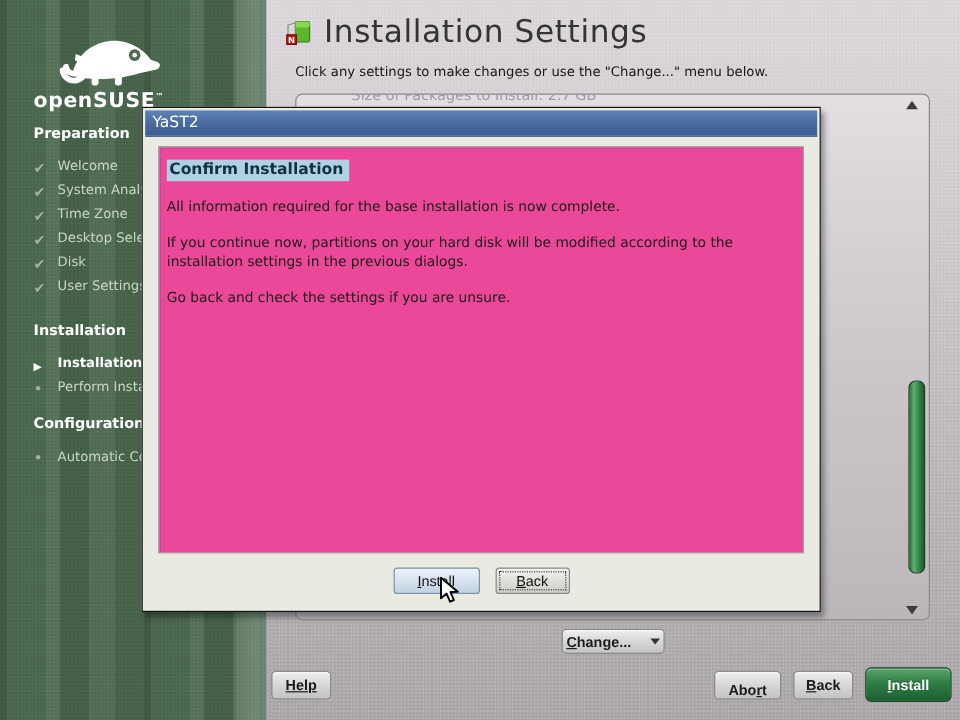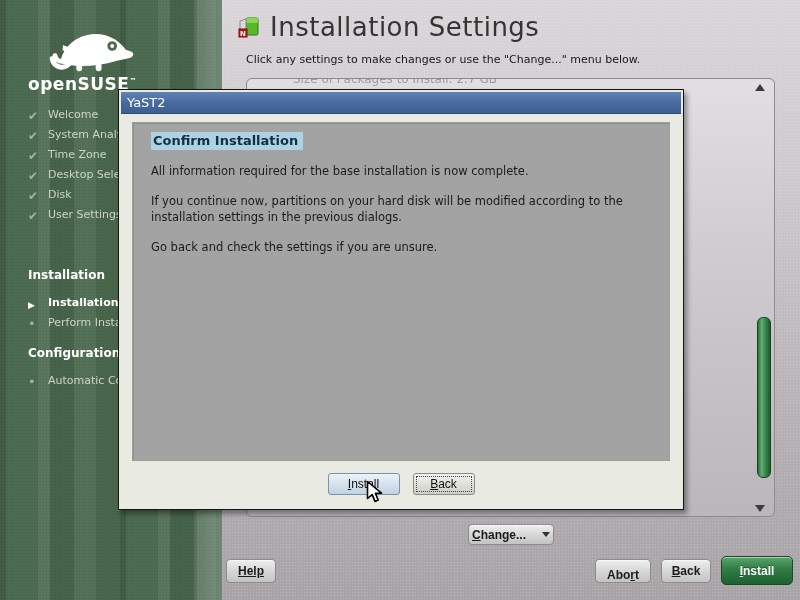--- a/index.html
+++ b/index.html
@@ -97,23 +97,23 @@
     box-shadow:3px 4px 5px rgba(0,0,0,.38);
     display:flex; flex-direction:column;
   }
   .titlebar {
     height:22px; flex:0 0 22px; display:flex; align-items:center; padding-left:6px;
     background:linear-gradient(180deg,#5f83b6 0%, #47699e 55%, #3e5e92 100%);
     border-bottom:1px solid #2e4a76;
   }
   .titlebar span { color:#fff; font-size:13px; }
   .dlg-panel {
-    flex:1; margin:8px 11px 0 11px; background:#a3a3a3;
+    flex:1; margin:8px 11px 0 11px; background:#ec4899;
     border:1px solid #9aa09a; box-shadow:1px 1px 0 rgba(0,0,0,.12) inset;
-    padding:7px 18px; overflow:hidden;
+    padding:7px 6px; overflow:hidden;
   }
   .dlg-heading {
     display:inline-block; background:#add2e4; color:#12303f;
     font-size:13px; font-weight:bold; padding:1px 5px 2px 2px;
   }
   .dlg-panel p { font-size:11.5px; color:#1b1b1b; line-height:1.45; margin-top:13px; max-width:540px; }
   .dlg-footer { flex:0 0 46px; display:flex; align-items:center; justify-content:center; gap:13px; }
   .dlg-btn {
     min-width:72px; height:22px; display:inline-flex; align-items:center; justify-content:center;
     font-size:12px; color:#101010; border-radius:3px;
@@ -143,20 +143,21 @@
       <path d="M33 47 C 39 26, 61 17, 79 22 C 89 25, 96 31, 100 37 L 106 39 C 109 40.5, 108 44.5, 104 45.5 L 90 48.5 C 71 54.5, 46 55, 34 51 Z" fill="#ffffff"></path>
       <rect x="49" y="50" width="6" height="9" rx="2.5" fill="#ffffff"></rect>
       <rect x="69" y="50" width="6" height="9" rx="2.5" fill="#ffffff"></rect>
       <circle cx="86" cy="33" r="5" fill="#4d6b51"></circle>
       <circle cx="86" cy="33" r="2" fill="#ffffff"></circle>
     </svg>
     <div class="brand"><span>openSUSE</span><sup>™</sup></div>
   </div>
 
   <div class="side-section sec-prep">
+    <div class="side-title">Preparation</div>
     <div class="side-item done">
       <span class="mk check"></span>
       <span class="lbl">Welcome</span>
     </div>
     <div class="side-item done">
       <span class="mk check"></span>
       <span class="lbl">System Analysis</span>
     </div>
     <div class="side-item done">
       <span class="mk check"></span>

